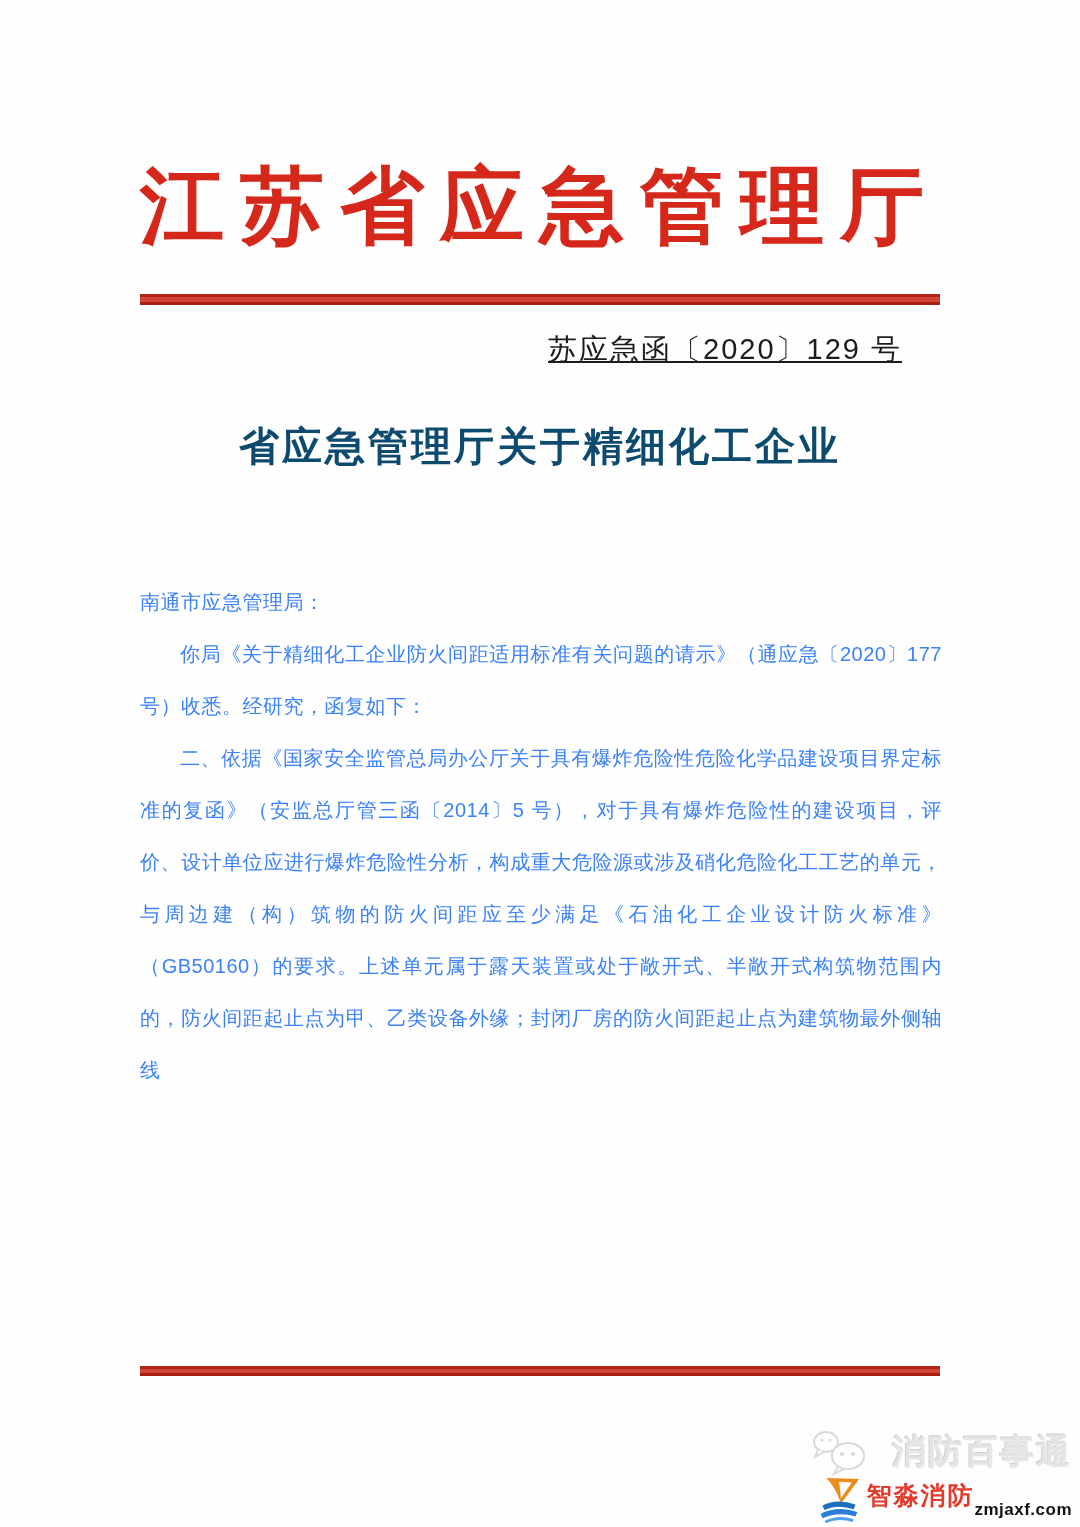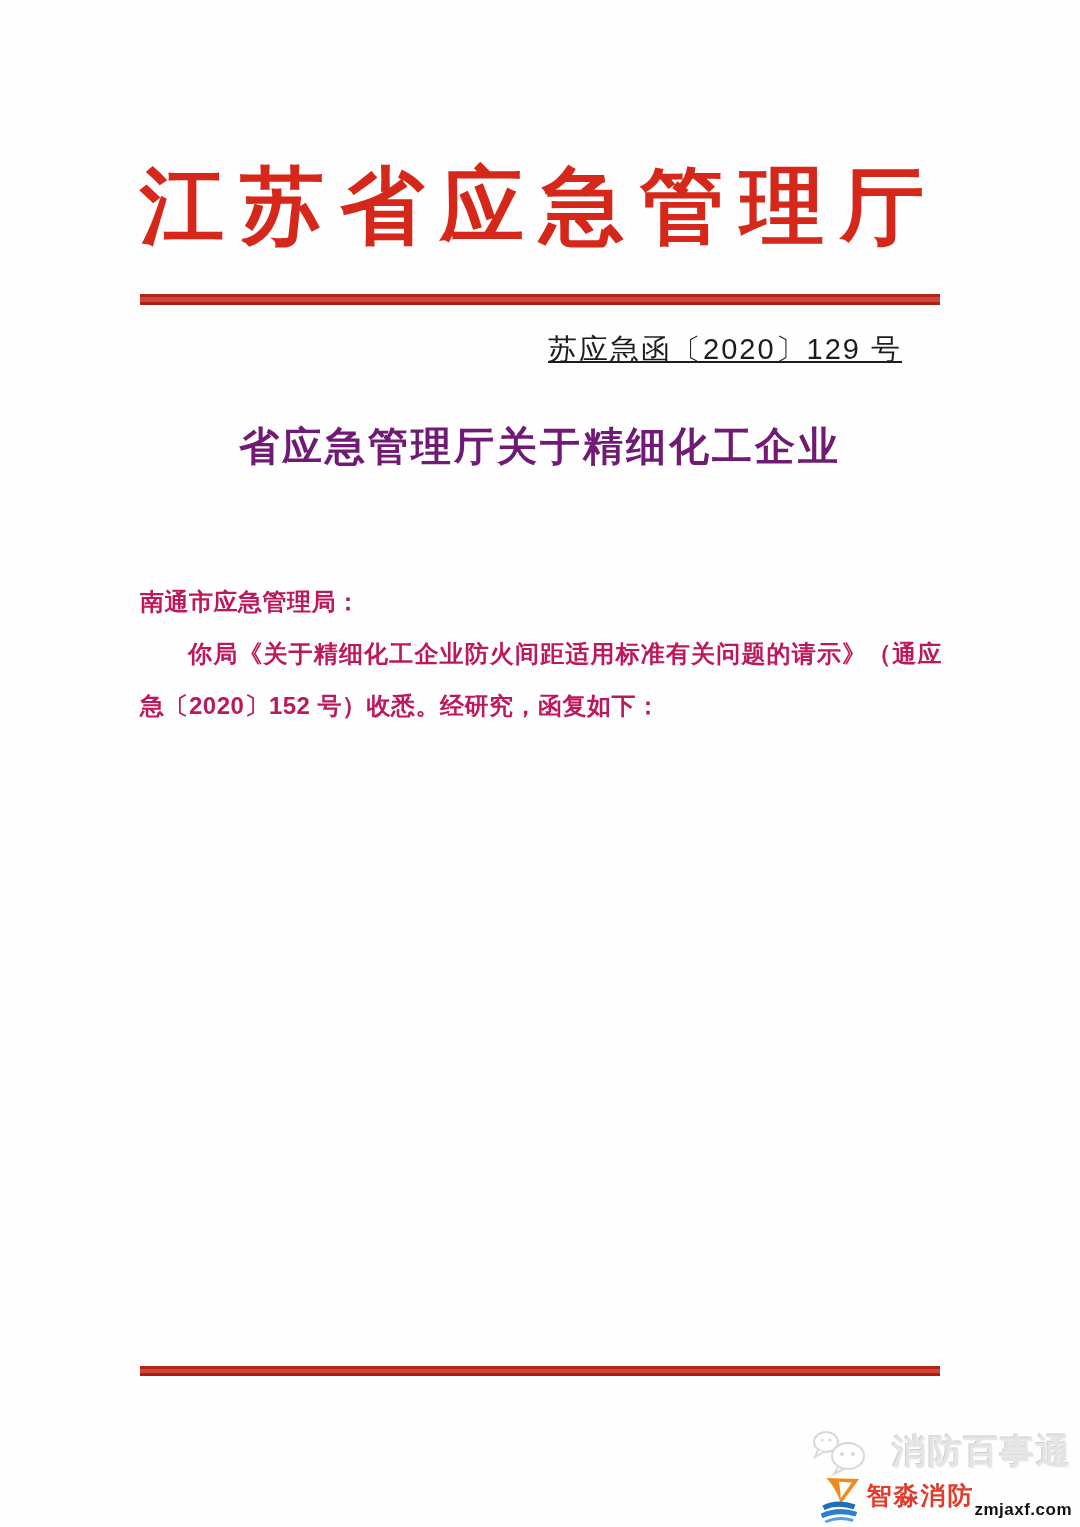--- a/index.html
+++ b/index.html
@@ -57,33 +57,33 @@
     position: absolute;
     top: 418px;
     left: 0;
     width: 100%;
     text-align: center;
     font-family: "Liberation Serif", "DejaVu Serif", serif;
     font-weight: bold;
     font-size: 40px;
     line-height: 58px;
     letter-spacing: 3px;
-    color: #701a75;
+    color: #0c4a6e;
   }
 
   
   .doc-body {
     position: absolute;
     top: 576px;
     left: 140px;
     width: 802px;
-    font-size: 24px;
+    font-size: 20px;
     line-height: 52px;
-    font-weight: 700;
-    color: #be185d;
+    font-weight: 400;
+    color: #3b82f6;
     text-align: justify;
     letter-spacing: 0.5px;
   }
   .doc-body p { margin: 0; text-indent: 2em; }
   .doc-body p.salutation { text-indent: 0; }
 
   
   .watermark {
     position: absolute;
     right: 8px;
@@ -141,21 +141,22 @@
   <div class="red-rule top"></div>
 
   <div class="doc-number">苏应急函〔2020〕129 号</div>
 
   <div class="doc-title">
     <div>省应急管理厅关于精细化工企业</div>
   </div>
 
   <div class="doc-body">
     <p class="salutation">南通市应急管理局：</p>
-    <p>你局《关于精细化工企业防火间距适用标准有关问题的请示》（通应急〔2020〕152 号）收悉。经研究，函复如下：</p>
+    <p>你局《关于精细化工企业防火间距适用标准有关问题的请示》（通应急〔2020〕177 号）收悉。经研究，函复如下：</p>
+    <p>二、依据《国家安全监管总局办公厅关于具有爆炸危险性危险化学品建设项目界定标准的复函》（安监总厅管三函〔2014〕5 号），对于具有爆炸危险性的建设项目，评价、设计单位应进行爆炸危险性分析，构成重大危险源或涉及硝化危险化工工艺的单元，与周边建（构）筑物的防火间距应至少满足《石油化工企业设计防火标准》（GB50160）的要求。上述单元属于露天装置或处于敞开式、半敞开式构筑物范围内的，防火间距起止点为甲、乙类设备外缘；封闭厂房的防火间距起止点为建筑物最外侧轴线</p>
   </div>
 
   <div class="red-rule bottom"></div>
 
   <div class="watermark">
     <div class="wm-row1">
       <span class="icon">
         <svg width="60" height="52" viewBox="0 0 60 52">
           <g fill="#ffffff" stroke="#d9d9d9" stroke-width="2">
             <ellipse cx="16" cy="16" rx="12" ry="10"></ellipse>

